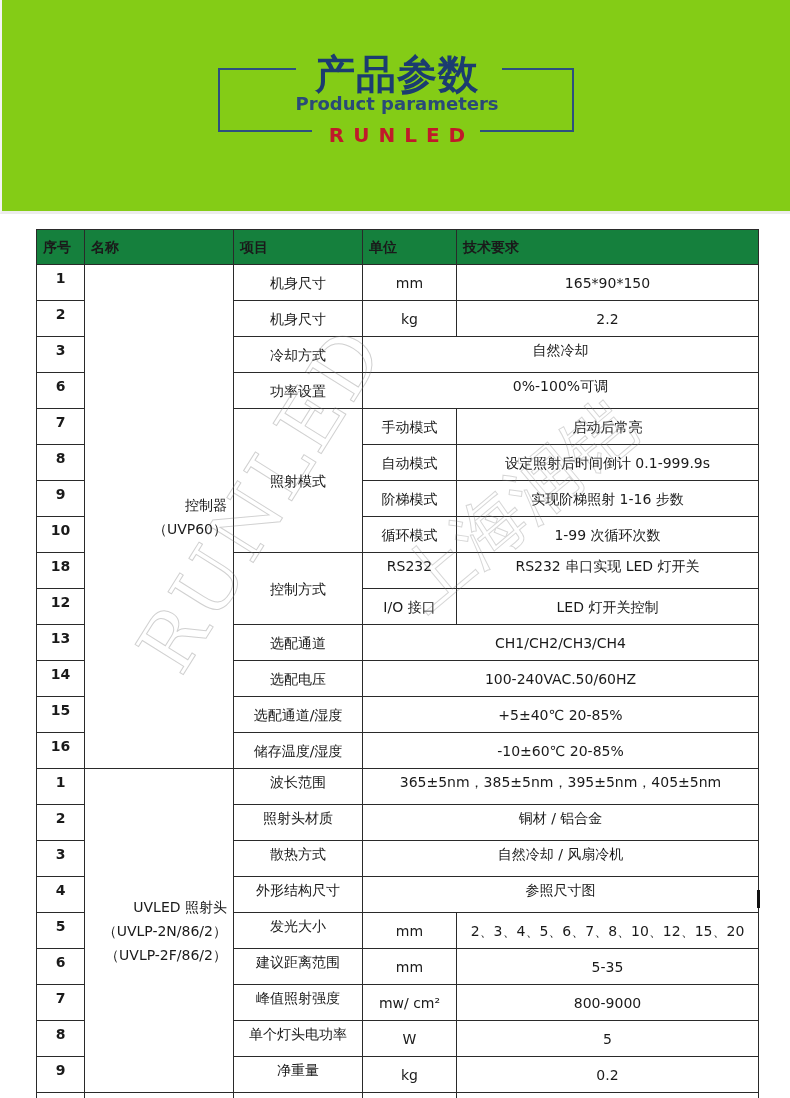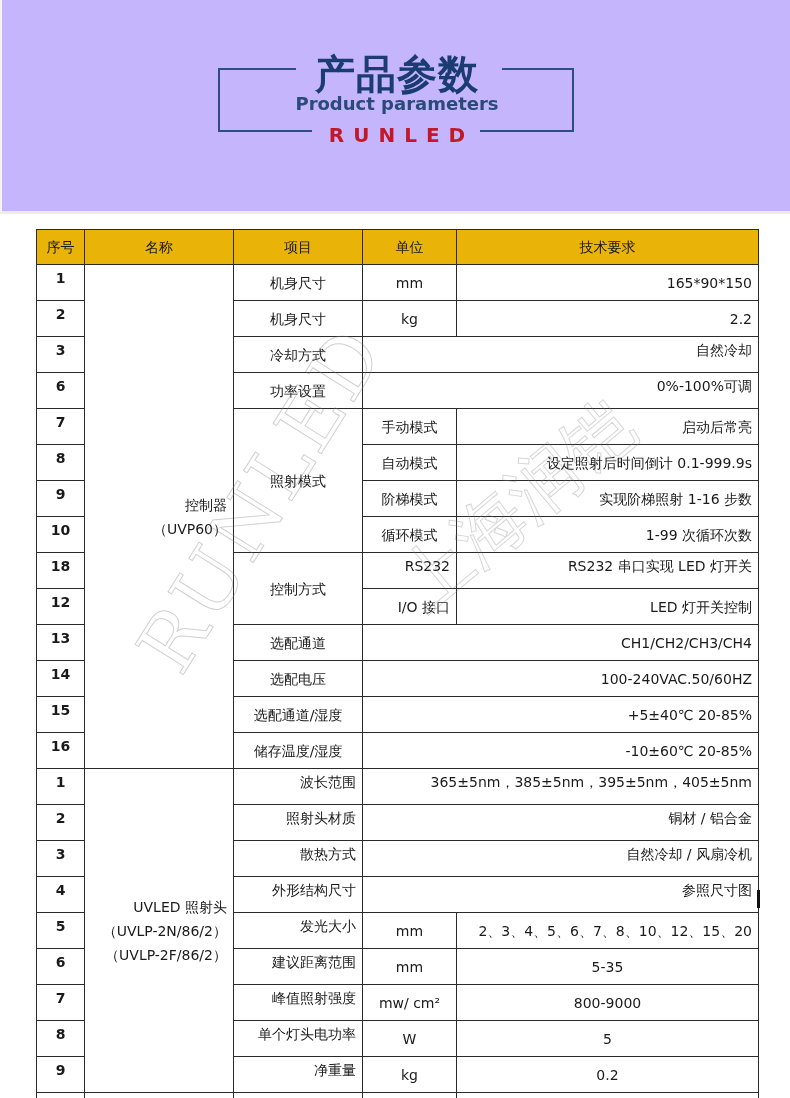--- a/index.html
+++ b/index.html
@@ -1,37 +1,37 @@
 <!DOCTYPE html>
 <html><head>
 <meta charset="utf-8">
 <style>
   html, body { margin: 0; padding: 0; background: #ffffff; }
   body { width: 790px; height: 1098px; position: relative; overflow: hidden;
          font-family: "DejaVu Sans", "Liberation Sans", sans-serif; color: #1a1a1a; }
 
   .banner { position: absolute; left: 0; top: 0; width: 790px; height: 214px;
-            background: #c4b5fd; border-bottom: 3px solid #ececec; box-sizing: border-box;
+            background: #84cc16; border-bottom: 3px solid #ececec; box-sizing: border-box;
             border-left: 2px solid #f4f4f4; }
   .frame-line { position: absolute; background: #2c4f80; }
   .title-cn { position: absolute; left: 0; width: 790px; top: 52px; text-align: center;
               font-size: 40px; font-weight: bold; color: #1b3c70; letter-spacing: 1px; line-height: 44px; }
   .title-en { position: absolute; left: 0; width: 790px; top: 93px; text-align: center;
               font-size: 18px; font-weight: bold; color: #2a4a78; line-height: 22px; }
   .brand { position: absolute; left: 0; width: 790px; top: 122px; text-align: center;
            font-size: 20px; font-weight: bold; color: #c01a2a; letter-spacing: 9px; line-height: 26px;
            padding-left: 9px; box-sizing: border-box; }
 
   table.spec { position: absolute; left: 36px; top: 229px; width: 722px;
                border-collapse: collapse; table-layout: fixed; font-size: 14px; }
   table.spec td, table.spec th { border: 1.5px solid #2a2a2a; padding: 0 6px; height: 31px;
                vertical-align: middle; line-height: 18px; overflow: hidden; white-space: nowrap; }
-  table.spec th { background: #eab308; font-weight: normal; height: 34px; text-align: center; color: #1a1a1a; }
+  table.spec th { background: #15803d; font-weight: bold; height: 34px; text-align: left; color: #1a1a1a; }
   .c { text-align: center; }
-  .l { text-align: right; }
+  .l { text-align: center; }
   .top { vertical-align: top !important; padding-top: 4px !important; }
   .num { font-weight: bold; }
   .name-cell { text-align: right; white-space: normal !important; line-height: 24px !important; }
 
   .watermark { position: absolute; left: 120px; top: 640px; font-family: "DejaVu Serif", serif;
                font-size: 78px; color: transparent; -webkit-text-stroke: 1px rgba(120,120,120,0.35);
                transform: rotate(-58deg); transform-origin: left top; pointer-events: none;
                letter-spacing: 4px; white-space: nowrap; }
   .watermark2 { position: absolute; left: 380px; top: 560px; font-size: 70px; color: transparent;
                -webkit-text-stroke: 1px rgba(120,120,120,0.3); transform: rotate(-40deg);

